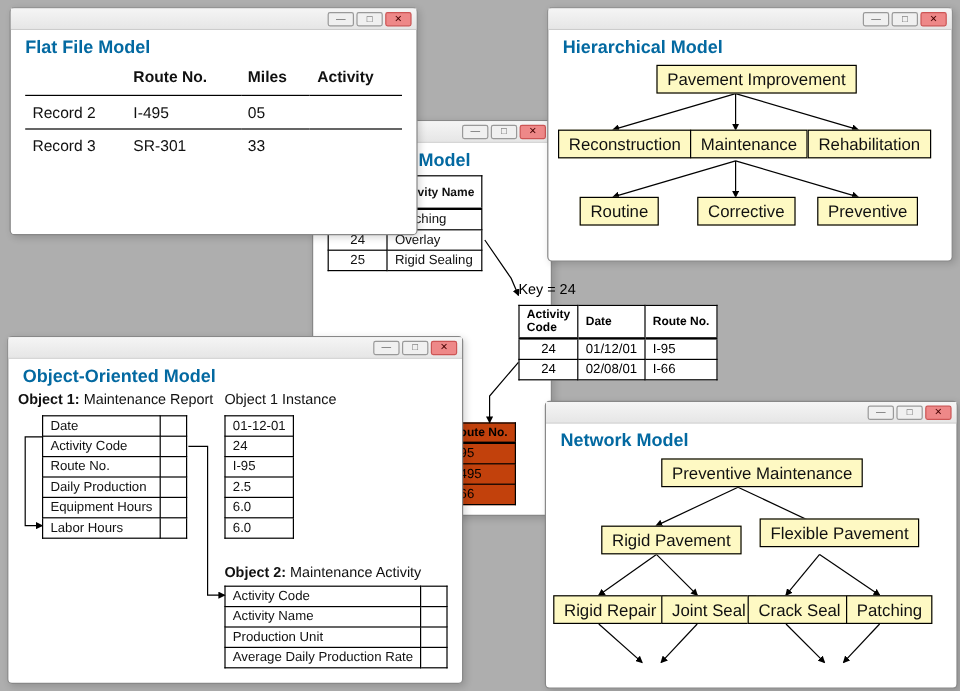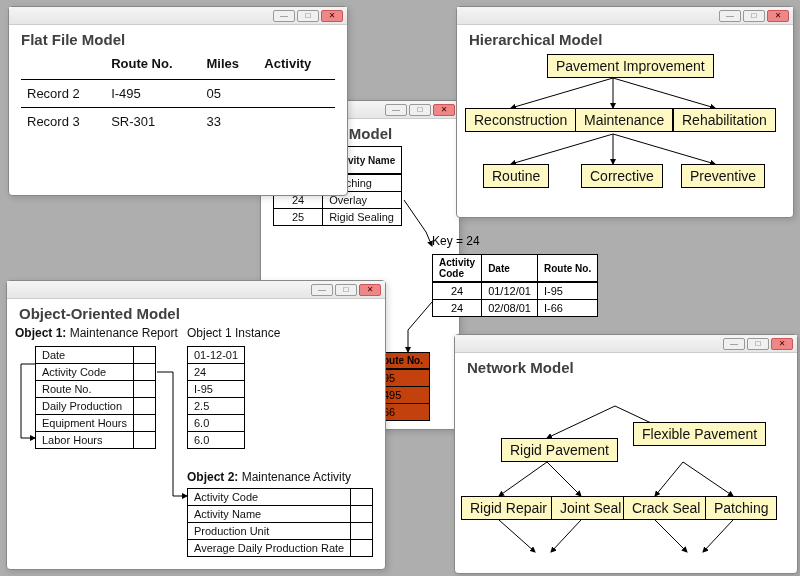--- a/index.html
+++ b/index.html
@@ -37,21 +37,21 @@
     background: #f0f0f0;
     font-size: 8px;
     line-height: 10px;
     text-align: center;
     color: #555;
   }
   .tbtn.close { background: #e88; border-color: #c55; color: #400; }
   .win-title {
     font-size: 15px;
     font-weight: 600;
-    color: #404040;
+    color: #0369a1;
     padding: 6px 12px 4px;
   }
   .content { padding: 0 12px 10px; font-size: 12px; color: #111; }
 
   
   .ff-table { width: 100%; border-collapse: collapse; font-size: 13px; }
   .ff-table th { text-align: left; font-weight: 700; padding: 4px 6px 8px; }
   .ff-table td { padding: 6px 6px; border-top: 1px solid #000; }
 
   
@@ -348,20 +348,21 @@
       <line x1="160" y1="26" x2="228" y2="58" stroke="#000" marker-end="url(#narr)"></line>
       <line x1="92" y1="82" x2="44" y2="116" stroke="#000" marker-end="url(#narr)"></line>
       <line x1="92" y1="82" x2="126" y2="116" stroke="#000" marker-end="url(#narr)"></line>
       <line x1="228" y1="82" x2="200" y2="116" stroke="#000" marker-end="url(#narr)"></line>
       <line x1="228" y1="82" x2="278" y2="116" stroke="#000" marker-end="url(#narr)"></line>
       <line x1="44" y1="140" x2="80" y2="172" stroke="#000" marker-end="url(#narr)"></line>
       <line x1="126" y1="140" x2="96" y2="172" stroke="#000" marker-end="url(#narr)"></line>
       <line x1="200" y1="140" x2="232" y2="172" stroke="#000" marker-end="url(#narr)"></line>
       <line x1="278" y1="140" x2="248" y2="172" stroke="#000" marker-end="url(#narr)"></line>
     </svg>
+    <div class="node" style="position:absolute; left:96px; top:2px;">Preventive Maintenance</div>
     <div class="node" style="position:absolute; left:46px; top:58px;">Rigid Pavement</div>
-    <div class="node" style="position:absolute; left:178px; top:42px;">Flexible Pavement</div>
+    <div class="node" style="position:absolute; left:178px; top:52px;">Flexible Pavement</div>
     <div class="node" style="position:absolute; left:6px;   top:116px;">Rigid Repair</div>
     <div class="node" style="position:absolute; left:96px;  top:116px;">Joint Seal</div>
     <div class="node" style="position:absolute; left:168px; top:116px;">Crack Seal</div>
     <div class="node" style="position:absolute; left:250px; top:116px;">Patching</div>
   </div>
 </div>
 
 </body></html>

